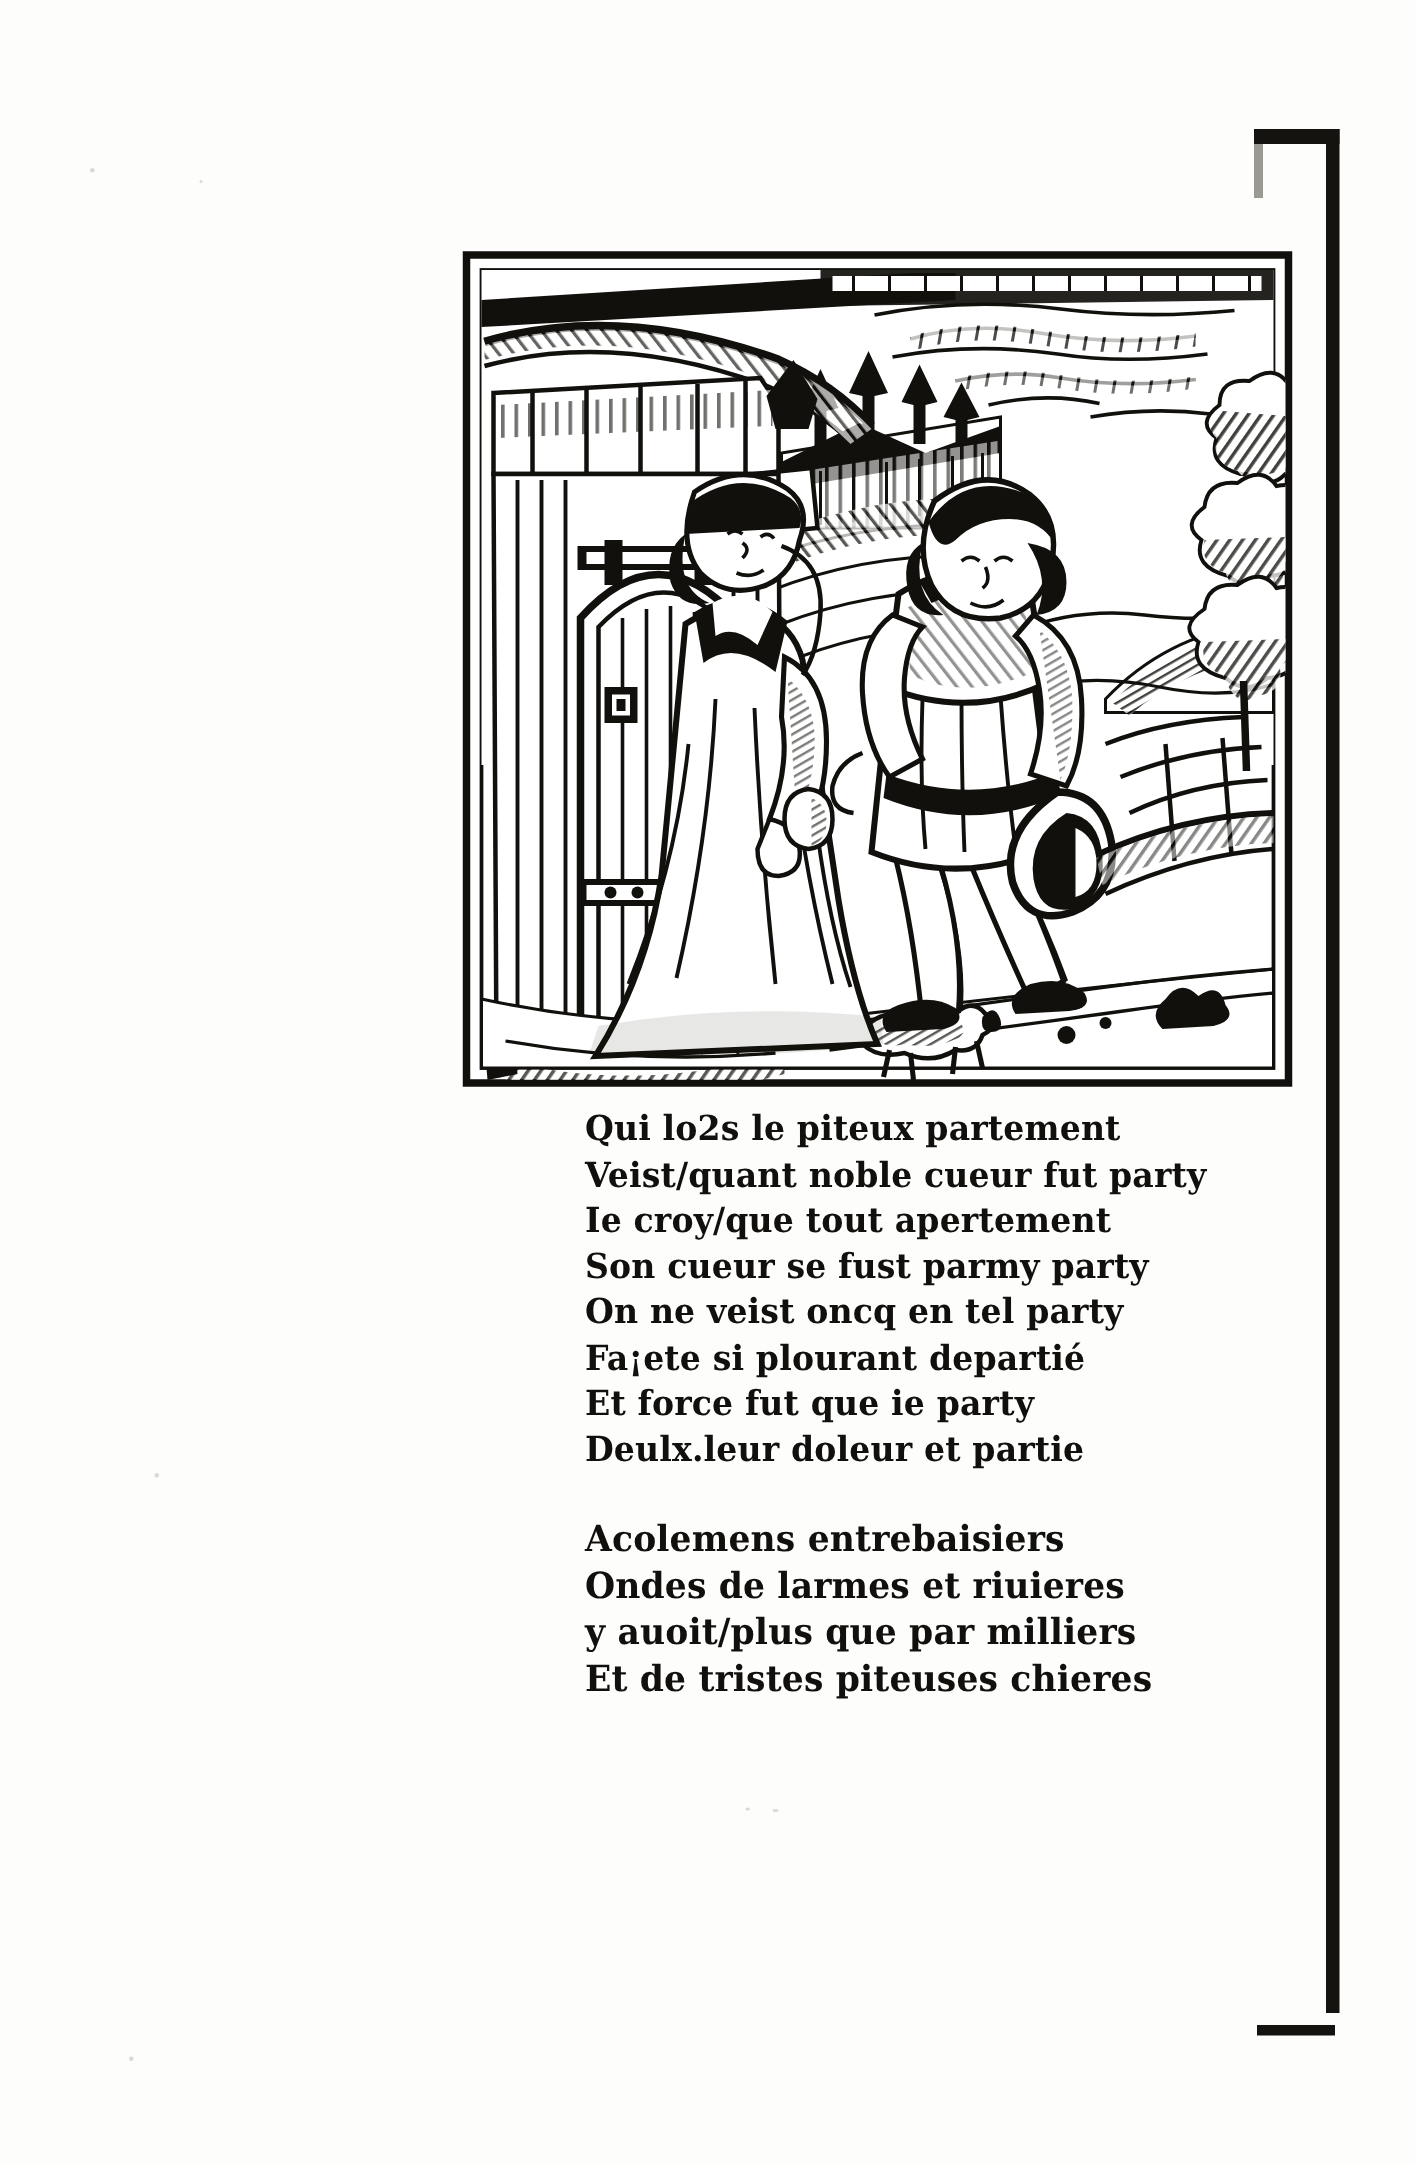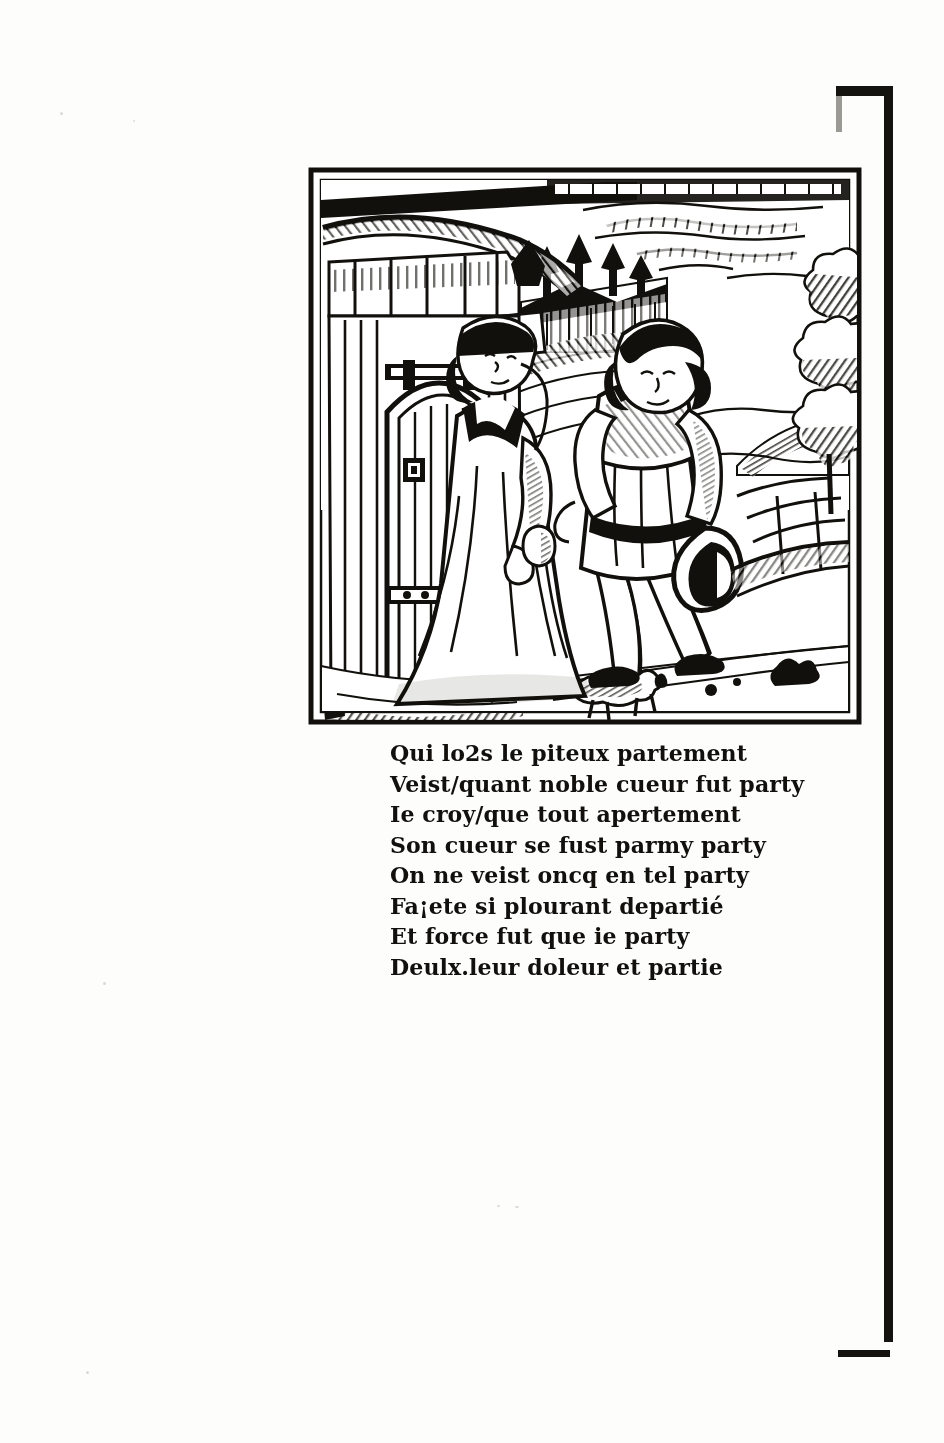--- a/index.html
+++ b/index.html
@@ -451,16 +451,22 @@
       <div class="line">Ie croy/que tout apertement</div>
       <div class="line">Son cueur se fust parmy party</div>
       <div class="line">On ne veist oncq en tel party</div>
       <div class="line">Fa¡ete si plourant departié</div>
       <div class="line">Et force fut que ie party</div>
       <div class="line">Deulx.leur doleur et partie</div>
     </div>
 
     <div class="stanza-gap"></div>
 
+    <div class="stanza stanza-2">
+      <div class="line">Acolemens entrebaisiers</div>
+      <div class="line">Ondes de larmes et riuieres</div>
+      <div class="line">y auoit/plus que par milliers</div>
+      <div class="line">Et de tristes piteuses chieres</div>
+    </div>
 
   </div>
 
 </div>
 
 </body></html>

